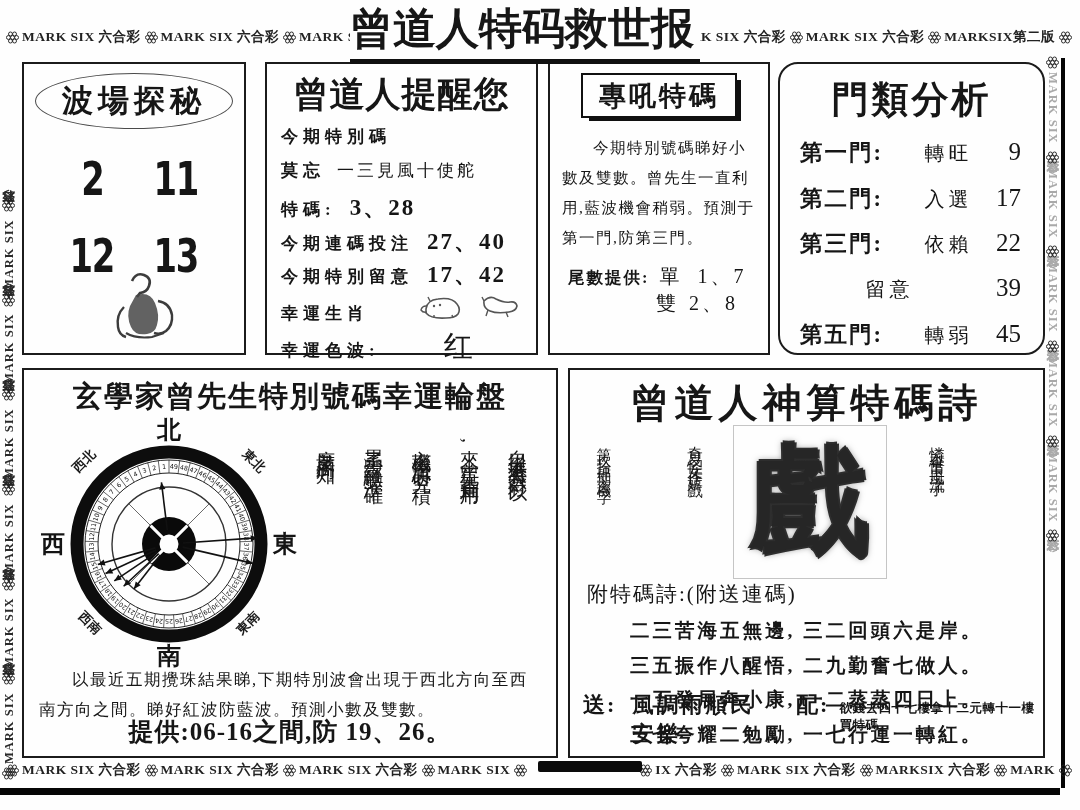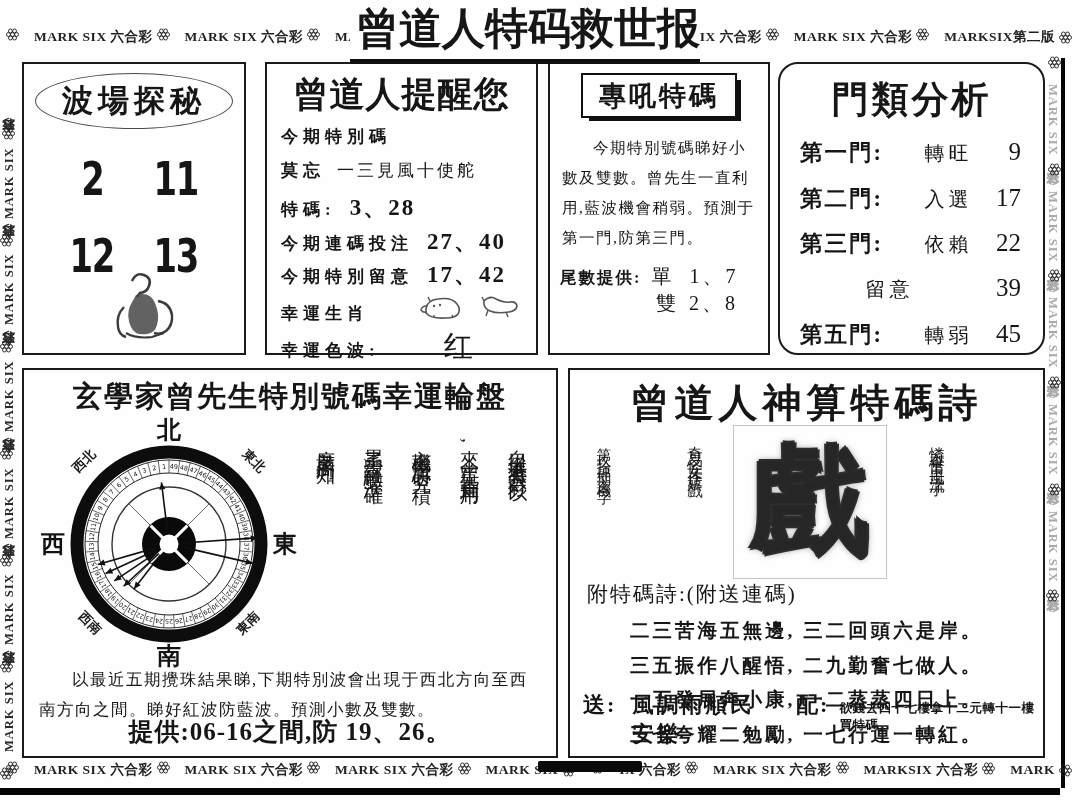--- a/index.html
+++ b/index.html
@@ -6,34 +6,34 @@
   #page{position:relative;width:1080px;height:810px;background:#fefefe;overflow:hidden;
         font-family:"Liberation Serif",serif;color:#161616;}
   .box{position:absolute;border:2px solid #1b1b1b;background:#fefefe;box-sizing:border-box;}
 
   
   .strip{position:absolute;display:flex;justify-content:space-between;align-items:center;
          font-size:13.5px;font-weight:bold;letter-spacing:.5px;white-space:nowrap;color:#222;}
   #border-top{top:27px;left:6px;right:8px;height:20px;}
   #border-bottom{bottom:30px;left:6px;right:8px;height:20px;}
   .strip-group{display:flex;gap:4px;align-items:center;}
-  .unit{display:inline-flex;gap:15px;}
+  .unit{display:inline-flex;align-items:center;gap:3px;}
   .unit .txt{display:inline-block;}
   .unit svg{flex:0 0 auto;}
   .vstrip{position:absolute;writing-mode:vertical-rl;font-size:12.5px;font-weight:bold;
           letter-spacing:1px;color:#2a2a2a;display:flex;align-items:center;}
   #border-left{left:1px;top:46px;bottom:30px;width:16px;transform:rotate(180deg);}
   #border-right{right:20px;top:56px;bottom:30px;width:15px;color:#a9a9a9;}
   #right-rule{position:absolute;right:15px;top:58px;bottom:22px;width:4px;background:#050505;}
   #bottom-rule{position:absolute;left:0;right:20px;bottom:15px;height:7px;background:#050505;}
   #ink-smudge{position:absolute;left:538px;bottom:38px;width:104px;height:11px;background:#0a0a0a;border-radius:2px;}
 
   
   #page-title{position:absolute;top:0;left:350px;width:350px;z-index:3;background:#fefefe;
-      text-align:right;font-size:43px;font-weight:900;letter-spacing:0px;
+      text-align:left;font-size:43px;font-weight:900;letter-spacing:0px;
       border-bottom:5px solid #101010;padding-bottom:1px;font-family:"Liberation Serif",serif;}
 
   
   #box-bochang{left:22px;top:62px;width:224px;height:293px;}
   #bochang-oval{margin:9px auto 0;width:196px;height:54px;border:1.5px solid #4a4a4a;border-radius:50%;
       display:flex;align-items:center;justify-content:center;font-size:31px;font-weight:bold;letter-spacing:5px;}
   #bochang-grid{margin:22px 26px 0;display:grid;grid-template-columns:1fr 1fr;row-gap:22px;justify-items:center;}
   #bochang-grid .bignum{font-family:"DejaVu Sans",sans-serif;font-weight:bold;font-size:47px;
       transform:scaleX(.72);letter-spacing:-2px;}
   #monkey{position:absolute;left:72px;bottom:8px;}
@@ -48,21 +48,21 @@
   .tx-num{font-size:23px;letter-spacing:2px;margin-left:14px;font-weight:600;}
   .tx-red{font-size:29px;margin-left:64px;letter-spacing:0;}
   .tx-animals{margin-left:auto;display:flex;gap:14px;align-items:center;padding-right:4px;}
 
   
   #box-zhuanhou{left:548px;top:62px;width:222px;height:293px;}
   #zh-title{margin:9px auto 0;width:152px;border:2.5px solid #101010;box-shadow:6px 5px 0 -2px #101010;
       font-size:27px;font-weight:900;text-align:center;padding:3px 0 2px;letter-spacing:3px;}
   #zh-para{margin:15px 12px 0;font-size:15.5px;line-height:1.93;text-indent:2em;letter-spacing:1.5px;}
   .zh-row{margin:0 10px;display:flex;align-items:baseline;font-size:16.5px;}
-  .zh-bold{font-weight:900;letter-spacing:2px;}
+  .zh-bold{font-weight:900;letter-spacing:2px;margin-left:8px;}
   .zh-val{font-size:20px;letter-spacing:3px;margin-left:10px;}
   #zh-shuang{margin-left:96px;}
 
   
   #box-menlei{left:778px;top:62px;width:267px;height:293px;border-radius:20px;}
   #menlei-title{margin-top:11px;text-align:center;font-size:37px;font-weight:900;letter-spacing:3px;}
   #menlei-rows{margin:12px 22px 0 20px;}
   .ml-row{display:flex;align-items:baseline;height:45.5px;}
   .ml-label{font-weight:900;font-size:22.5px;letter-spacing:2px;width:118px;}
   .ml-word{font-size:20px;letter-spacing:4px;flex:1;text-align:center;}

